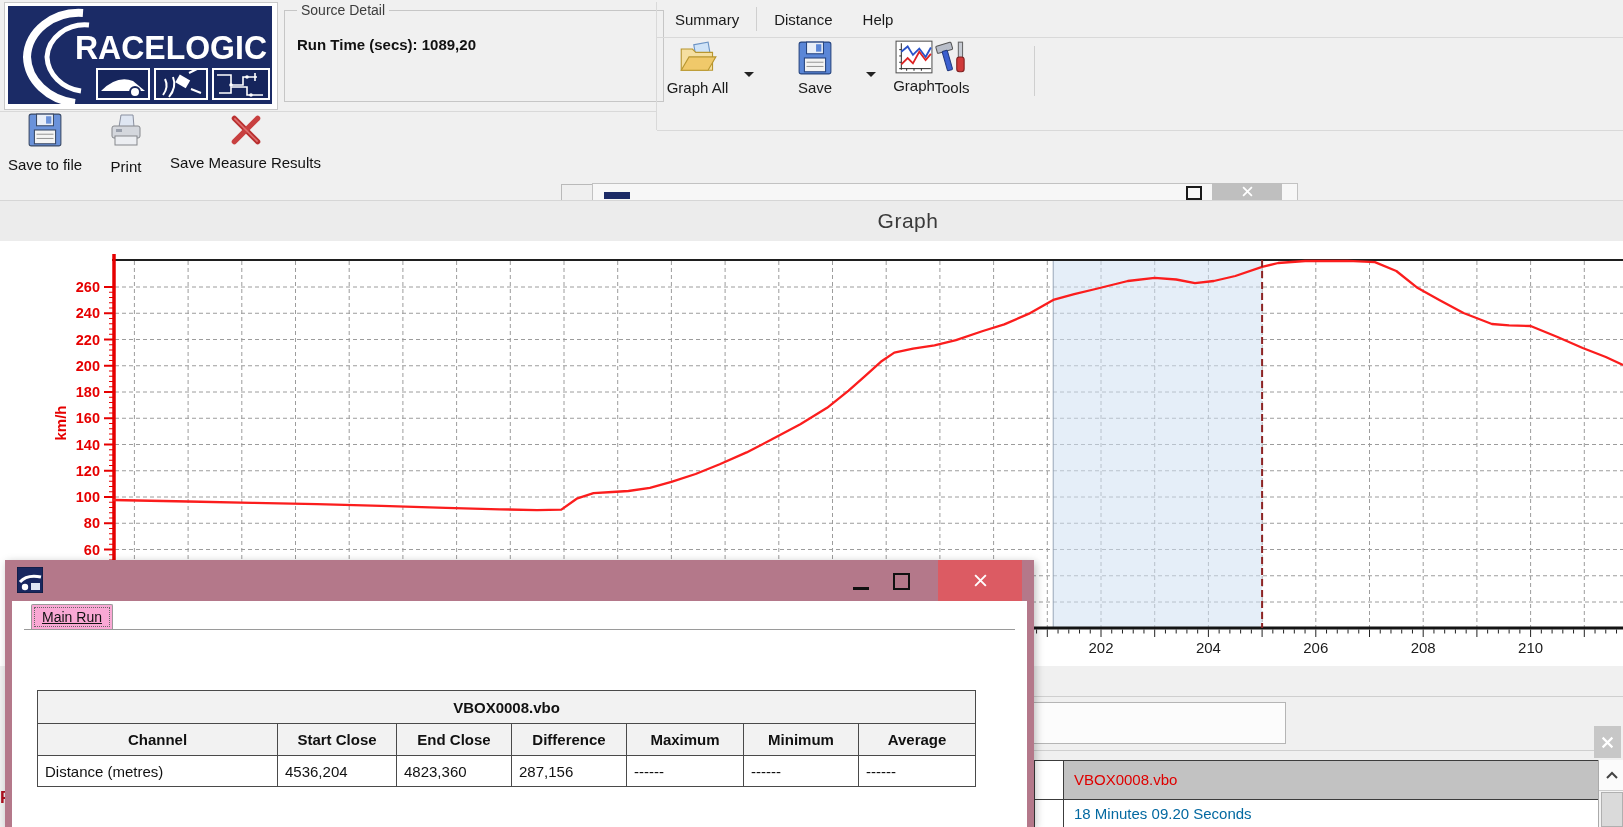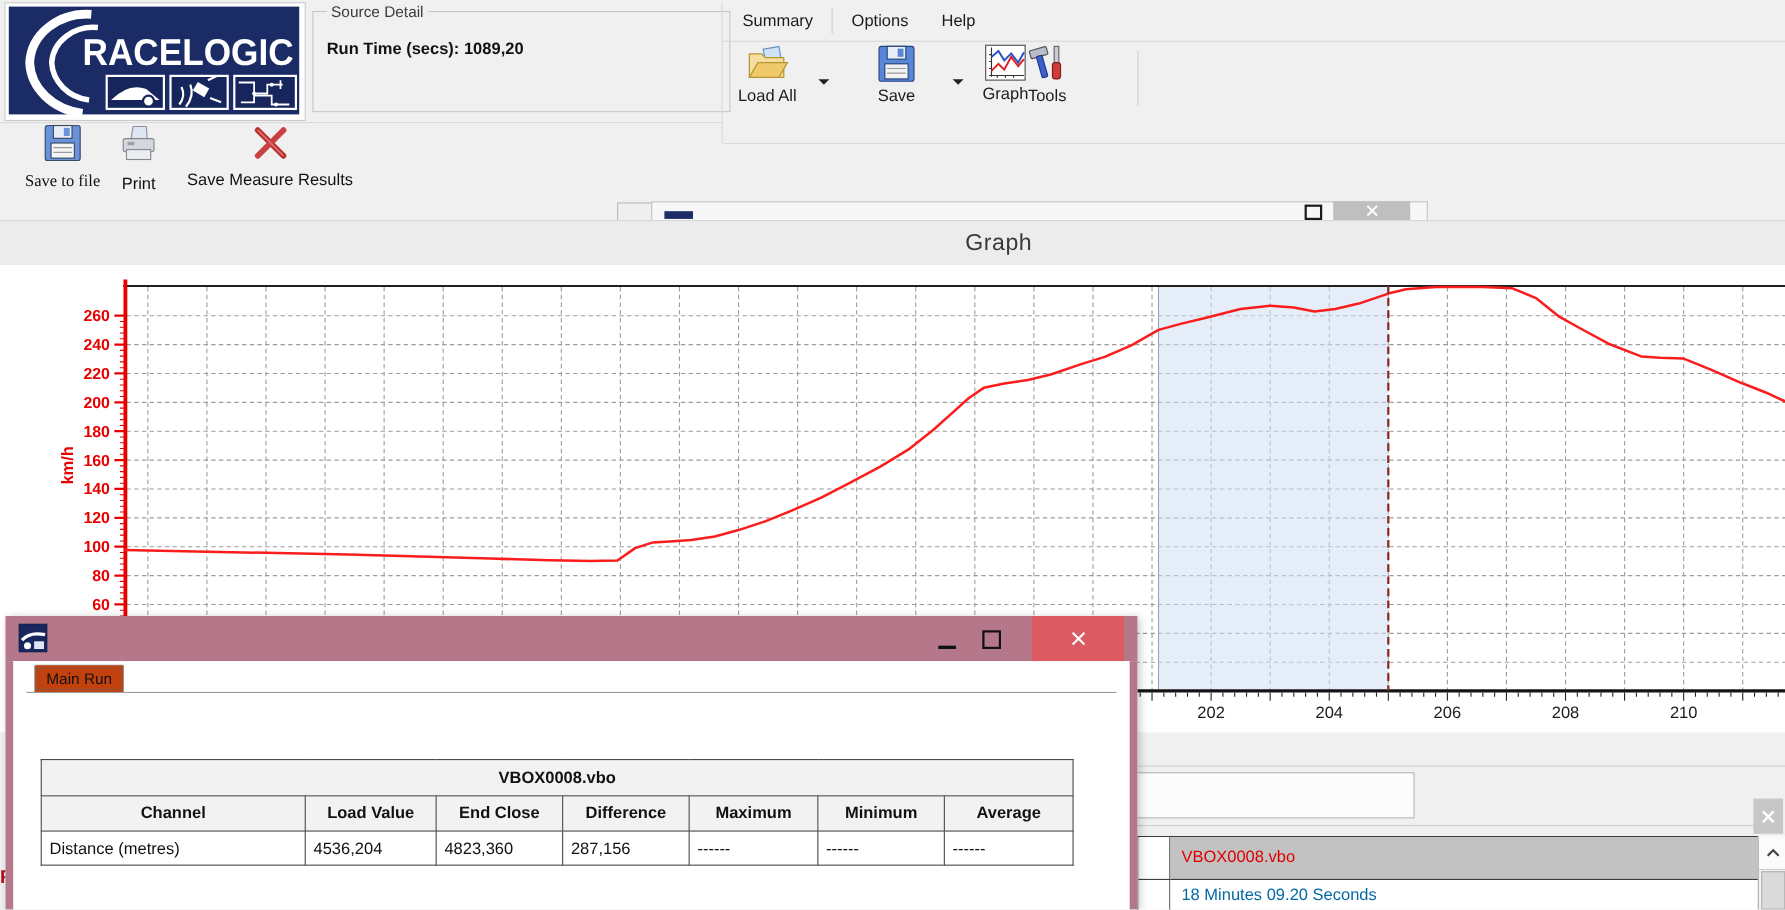--- a/index.html
+++ b/index.html
@@ -59,21 +59,21 @@
   .red-fragment{position:absolute;left:0;top:122px;width:7px;height:20px;overflow:hidden;color:#b01020;font-weight:bold;font-size:17px;}
 
   
   .measure-window{left:5px;top:560px;width:1029px;height:267px;z-index:5;box-shadow:2px 2px 8px rgba(0,0,0,.25);}
   .mw-title{position:absolute;left:0;top:0;width:100%;height:41px;background:#b4788a;}
   .mw-icon{position:absolute;left:12px;top:7px;width:26px;height:26px;}
   .mw-min{position:absolute;left:848px;top:27px;width:16px;height:3px;background:#111;}
   .mw-max{position:absolute;left:888px;top:13px;width:13px;height:13px;border:2px solid #111;}
   .mw-close{position:absolute;left:933px;top:0;width:84px;height:41px;background:#dc5b63;display:flex;align-items:center;justify-content:center;}
   .mw-client{position:absolute;left:0;top:41px;width:1015px;height:226px;background:#fff;border-left:7px solid #b4788a;border-right:7px solid #b4788a;}
-  .mw-tab{position:absolute;left:19px;top:3px;width:80px;height:25px;background:#c2410c;border:1px solid #9a9a9a;border-bottom:none;border-radius:2px 2px 0 0;font-size:14px;color:#111;text-align:center;line-height:25px;outline:1px dotted #666;outline-offset:-4px;}
+  .mw-tab{position:absolute;left:19px;top:3px;width:80px;height:25px;background:#f9a8d4;border:1px solid #9a9a9a;border-bottom:none;border-radius:2px 2px 0 0;font-size:14px;color:#111;text-align:center;line-height:25px;outline:1px dotted #666;outline-offset:-4px;text-decoration:underline;}
   .mw-tabline{position:absolute;left:12px;right:12px;top:28px;border-top:1px solid #9a9a9a;}
   .mw-table{position:absolute;left:25px;top:89px;border-collapse:collapse;table-layout:fixed;font-size:15px;color:#111;}
   .mw-table td,.mw-table th{border:1px solid #4a4a4a;overflow:hidden;white-space:nowrap;}
   .mw-table .t-title{height:30px;background:#f2f2f2;font-weight:bold;text-align:center;font-size:15px;}
   .mw-table th{height:29px;background:#f2f2f2;font-weight:bold;text-align:center;}
   .mw-table td{height:28px;background:#fff;text-align:left;padding-left:7px;font-weight:normal;}
 </style>
 </head>
 <body>
 
@@ -109,35 +109,35 @@
   <fieldset class="abs src-fieldset">
     <legend>Source Detail</legend>
     <div class="src-line" style="margin-top:18px;">Run Time (secs): 1089,20</div>
   </fieldset>
 
   <div class="abs panel-vline"></div>
 
   <div class="abs menubar">
     <span class="menu-item">Summary</span>
     <span class="menu-sep"></span>
-    <span class="menu-item">Options</span>
+    <span class="menu-item">Distance</span>
     <span class="menu-item">Help</span>
   </div>
 
   <div class="abs hline" style="left:657px;top:37px;width:966px;"></div>
   <div class="abs hline" style="left:657px;top:130px;width:966px;"></div>
   <div class="abs hline" style="left:0;top:111px;width:657px;"></div>
 
   <div class="abs tb-btn" style="left:650px;width:95px;">
     <svg class="tb-icon" width="38" height="36" viewBox="0 0 34 32">
       <rect x="14" y="3" width="13" height="10" fill="#cfe3f7" stroke="#6b93c4" transform="rotate(-10 20 8)"></rect>
       <path d="M2 27 L2 8 L12 8 L15 11 L30 11 L30 27 Z" fill="#f5dfa0" stroke="#b8962f"></path>
       <path d="M2 27 L9 15 L33 15 L26 27 Z" fill="#f0c96a" stroke="#b8962f"></path>
     </svg>
-    <div class="tb-label">Load All</div>
+    <div class="tb-label">Graph All</div>
   </div>
   <div class="abs drop-arrow" style="left:744px;top:72px;"></div>
 
   <div class="abs tb-btn" style="left:775px;width:80px;">
     <svg class="tb-icon" width="36" height="36" viewBox="0 0 34 34">
       <rect x="2" y="2" width="30" height="30" rx="2" fill="#5a86d7" stroke="#27457f"></rect>
       <rect x="9" y="2" width="16" height="11" fill="#e8eef8" stroke="#27457f"></rect>
       <rect x="18" y="4" width="5" height="7" fill="#5a86d7"></rect>
       <rect x="7" y="17" width="20" height="13" fill="#f2f2f2" stroke="#27457f"></rect>
       <line x1="9" x2="25" y1="21" y2="21" stroke="#999"></line>
@@ -169,21 +169,21 @@
       <rect x="3" y="4" width="15" height="7" rx="1" fill="#b9bec9" stroke="#555" transform="rotate(-16 10 7)"></rect>
       <rect x="11" y="10" width="5" height="19" rx="1" fill="#3b5fd0" stroke="#223a80" transform="rotate(-16 13 19)"></rect>
       <rect x="24" y="2" width="4" height="15" fill="#c8ccd4" stroke="#666"></rect>
       <rect x="22.5" y="16" width="7" height="14" rx="2.5" fill="#d03a3a" stroke="#7e1f1f"></rect>
     </svg>
     <div class="tb-label">Tools</div>
   </div>
 
   <div class="abs tb-sep"></div>
 
-  <div class="abs mtb-btn" style="left:12px;width:90px;font-family:Liberation Serif, serif;">
+  <div class="abs mtb-btn" style="left:0;width:90px;">
     <svg width="36" height="36" viewBox="0 0 34 34">
       <rect x="2" y="2" width="30" height="30" rx="2" fill="#6a92da" stroke="#3a4a66"></rect>
       <rect x="9" y="2" width="16" height="11" fill="#e8eef8" stroke="#3a4a66"></rect>
       <rect x="18" y="4" width="5" height="7" fill="#6a92da"></rect>
       <rect x="7" y="17" width="20" height="13" fill="#f4f4f4" stroke="#3a4a66"></rect>
       <line x1="9" x2="25" y1="21" y2="21" stroke="#999"></line>
       <line x1="9" x2="25" y1="25" y2="25" stroke="#999"></line>
     </svg>
     <div class="mtb-label">Save to file</div>
   </div>
@@ -546,21 +546,21 @@
             <col style="width:117px">
             <col style="width:115px">
             <col style="width:117px">
           </colgroup>
           <tbody>
             <tr>
               <th class="t-title" colspan="7">VBOX0008.vbo</th>
             </tr>
             <tr>
               <th>Channel</th>
-              <th>Load Value</th>
+              <th>Start Close</th>
               <th>End Close</th>
               <th>Difference</th>
               <th>Maximum</th>
               <th>Minimum</th>
               <th>Average</th>
             </tr>
             <tr>
               <td>Distance (metres)</td>
               <td>4536,204</td>
               <td>4823,360</td>

